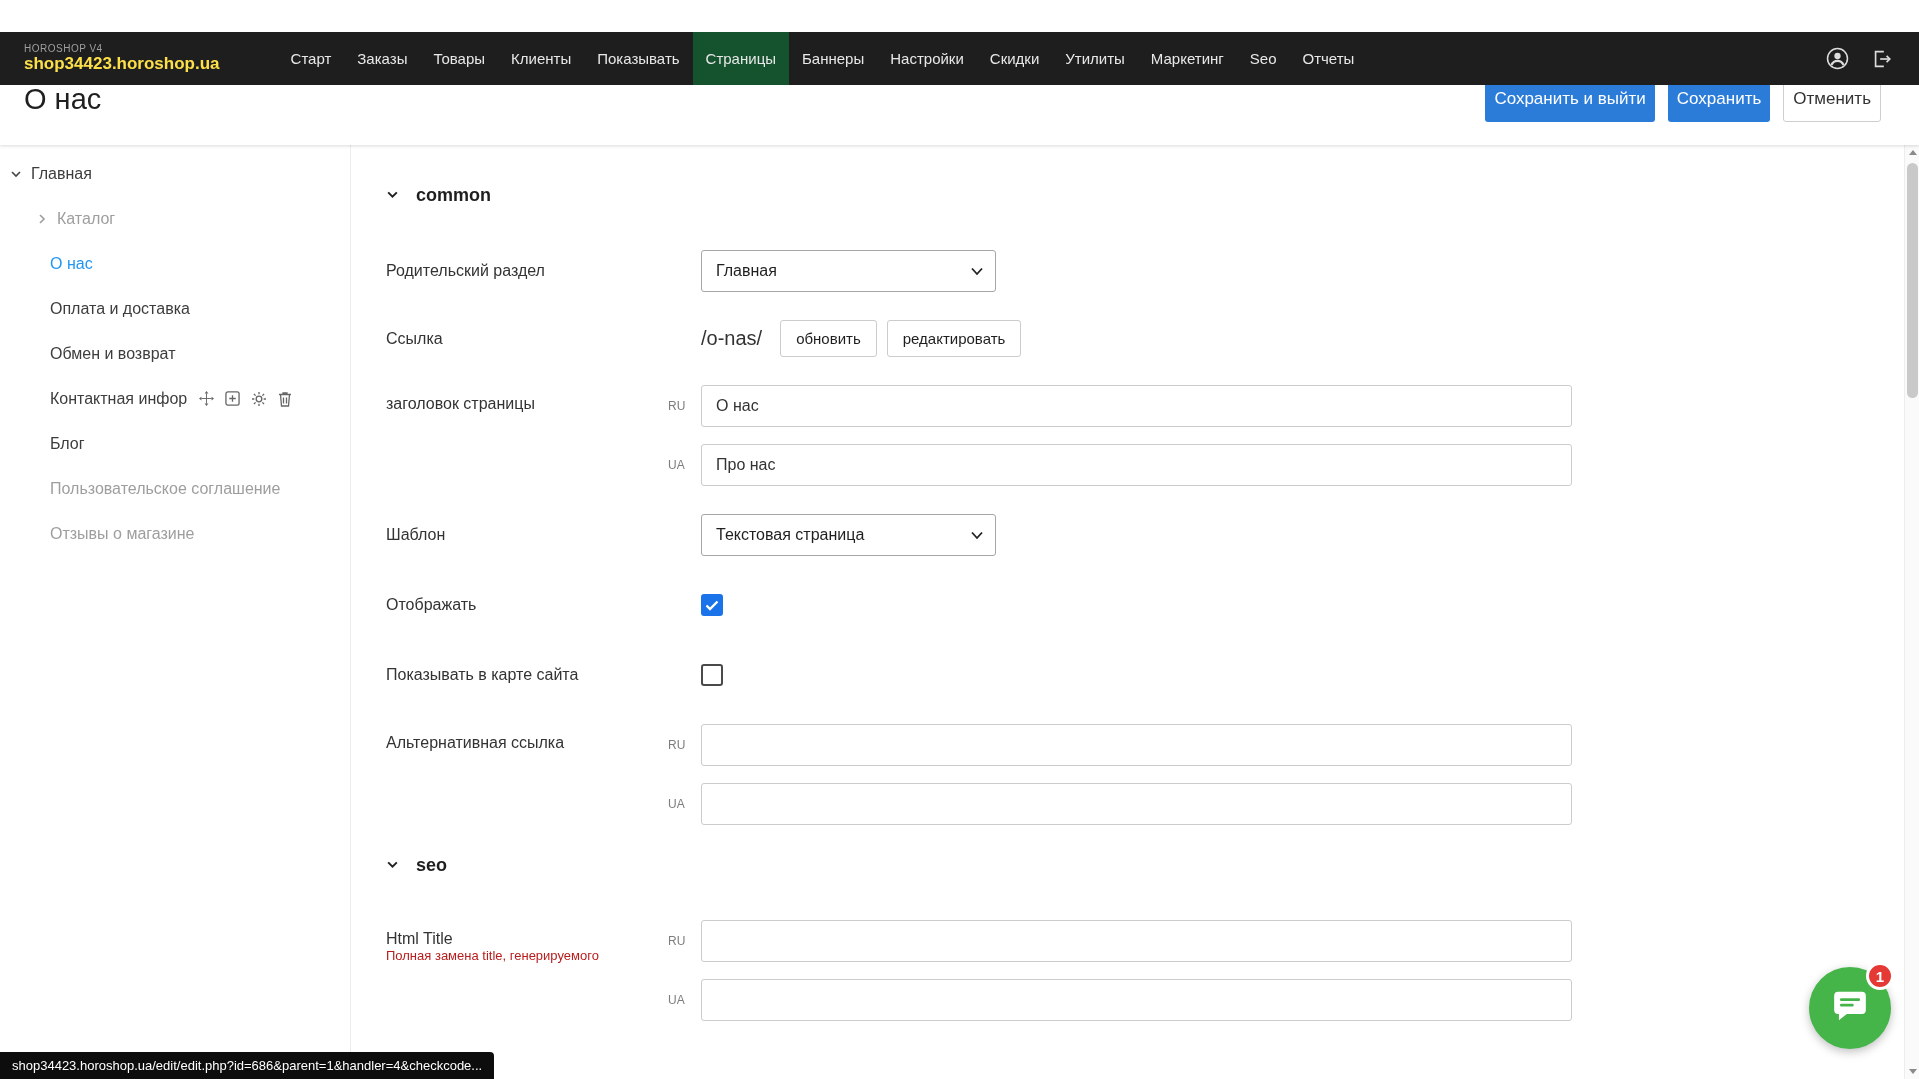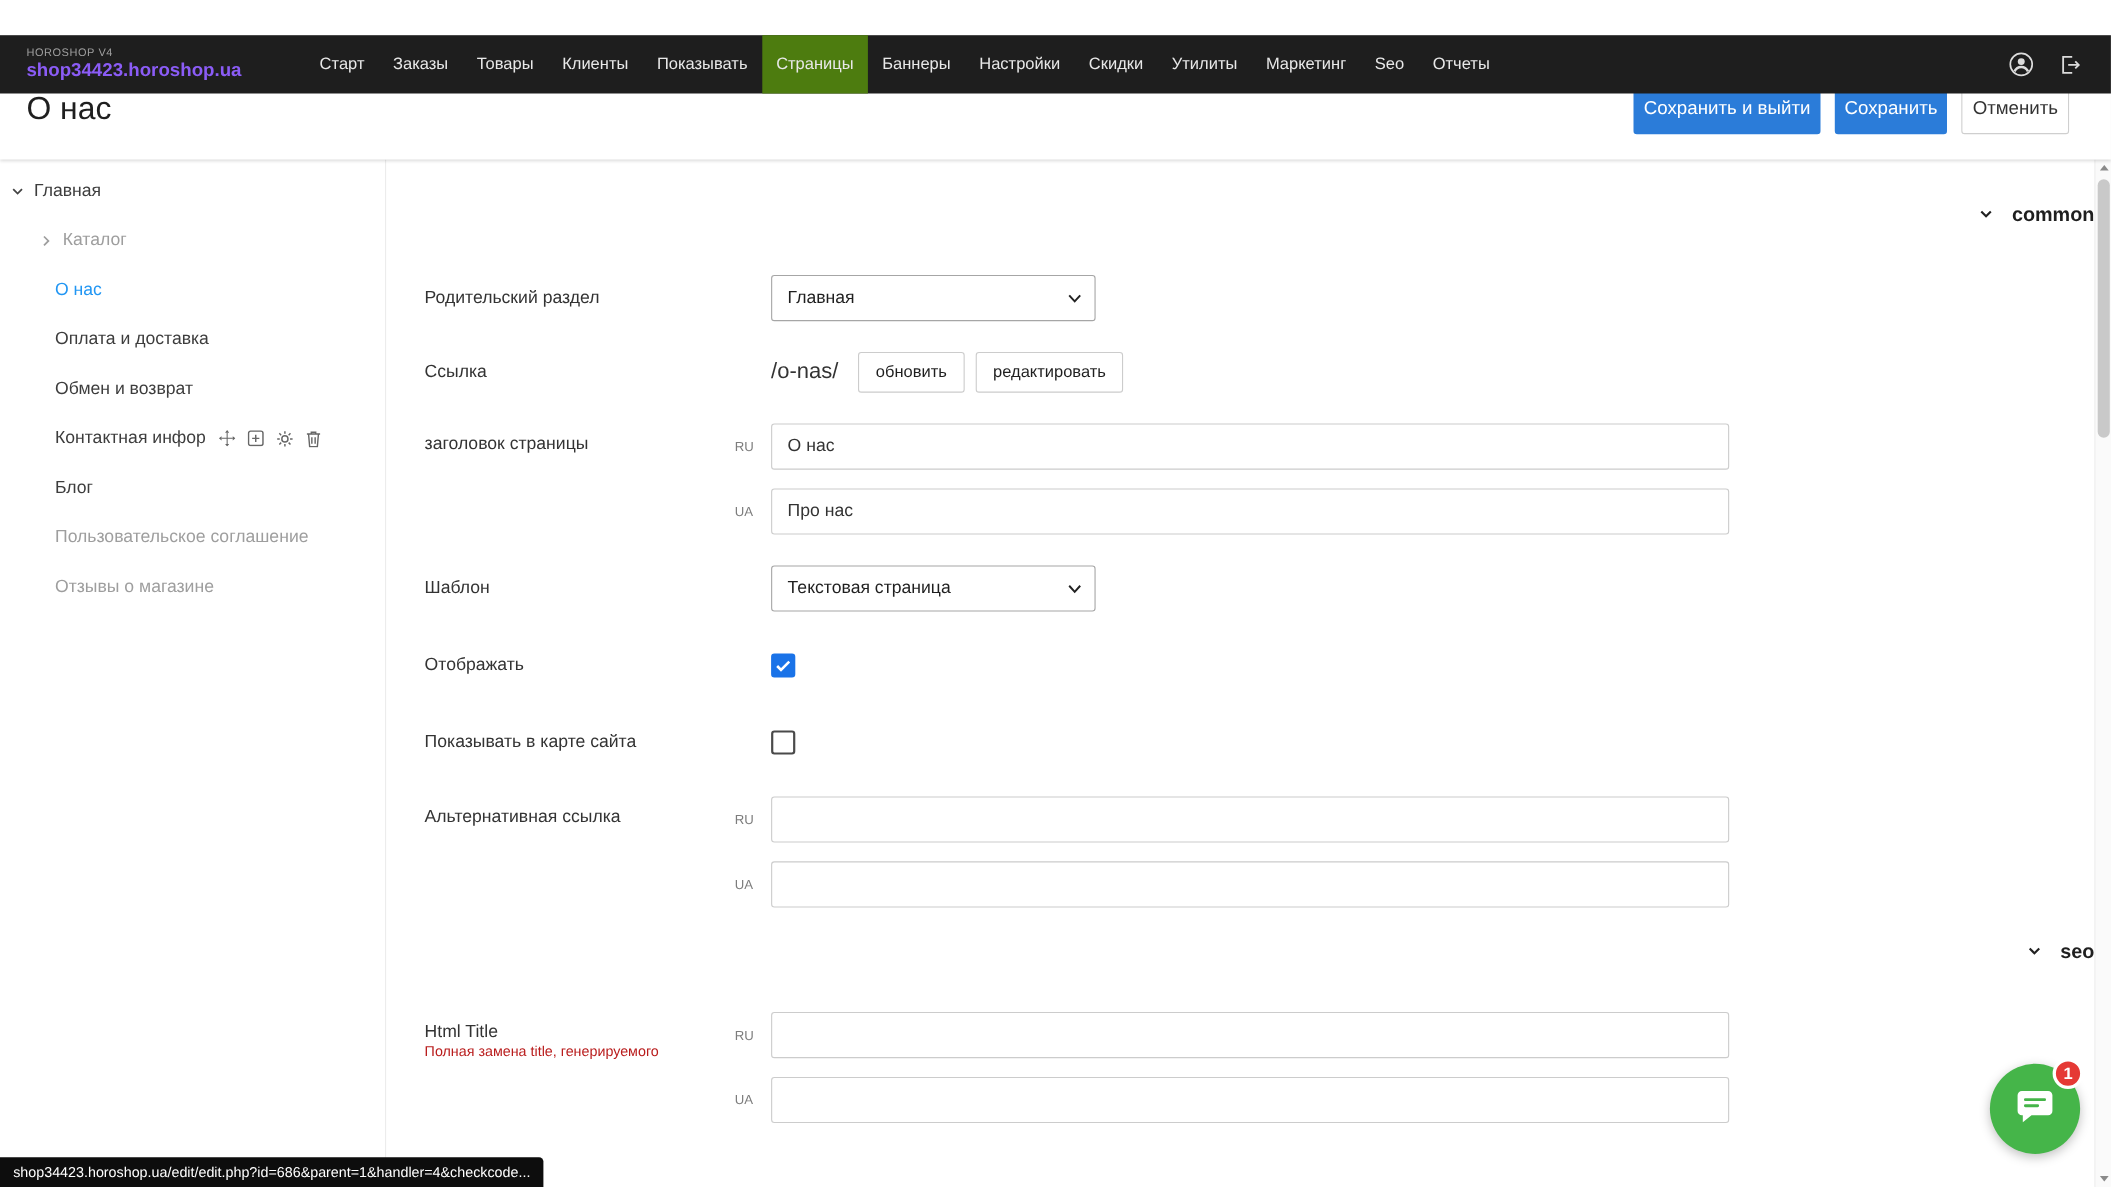--- a/index.html
+++ b/index.html
@@ -11,27 +11,27 @@
     color: #333;
   }
 
   
   .topbar {
     position: absolute; top: 0; left: 0; right: 0; height: 53px;
     background: #1e1e1e; display: flex; align-items: stretch; z-index: 10; margin-top: 32px;
   }
   .brand { margin-left: 24px; display: flex; flex-direction: column; justify-content: center; line-height: 1.15; }
   .brand-small { font-size: 10px; color: #9f9f9f; letter-spacing: .5px; }
-  .brand-main { font-size: 17px; font-weight: bold; color: #8b5cf6; }
+  .brand-main { font-size: 17px; font-weight: bold; color: #fde047; }
   .topnav { display: flex; margin-left: 58px; align-items: stretch; }
   .nav-item {
     display: flex; align-items: center; padding: 0 13px; font-size: 15px;
     color: #e8e8e8; cursor: pointer; white-space: nowrap;
   }
-  .nav-item.active { background: #4d7c0f; }
+  .nav-item.active { background: #14532d; }
   .topbar-right { margin-left: auto; display: flex; align-items: center; gap: 22px; margin-right: 26px; }
   .top-icon { display: flex; align-items: center; cursor: pointer; }
 
   
   .header {
     position: absolute; top: 53px; left: 0; right: 0; height: 92px;
     background: #fff; box-shadow: 0 1px 3px rgba(0,0,0,.15); z-index: 5;
     display: flex; align-items: center;
   }
   .page-title { margin-left: 24px; font-size: 29px; font-weight: 400; color: #1f1f1f; }
@@ -54,21 +54,21 @@
   .tree-child { padding-left: 50px; }
   .tree-child-chev { padding-left: 36px; }
   .muted { color: #9e9e9e; }
   .selected { color: #2196f3; }
   .row-icons { display: flex; align-items: center; gap: 11px; margin-left: 12px; }
   .row-icons span { display: flex; align-items: center; cursor: pointer; }
 
   
   .main { position: absolute; top: 145px; left: 352px; right: 15px; bottom: 0; background: #fff; overflow: hidden; z-index: 1; }
   .content { padding: 40px 0 0 34px; }
-  .section-head { display: flex; align-items: center; gap: 17px; font-size: 18px; font-weight: bold; color: #1f1f1f; margin-bottom: 44px; cursor: pointer; justify-content: flex-end; }
+  .section-head { display: flex; align-items: center; gap: 17px; font-size: 18px; font-weight: bold; color: #1f1f1f; margin-bottom: 44px; cursor: pointer; }
   .section-head.seo-head { margin-top: 30px; }
   .form-row { display: flex; align-items: center; margin-bottom: 28px; min-height: 42px; }
   .form-row.multi { align-items: flex-start; }
   .form-row.multi > .form-label { margin-top: 10px; }
   .form-label { flex: 0 0 282px; font-size: 16px; color: #333; }
   .hint { font-size: 13px; color: #b91c1c; line-height: 1.25; }
   .lang { flex: 0 0 33px; width: 33px; font-size: 12px; color: #7d7d7d; }
   .stack { display: flex; flex-direction: column; gap: 17px; align-items: center; }
   .stack-line { display: flex; align-items: center; }
   .text-input {

